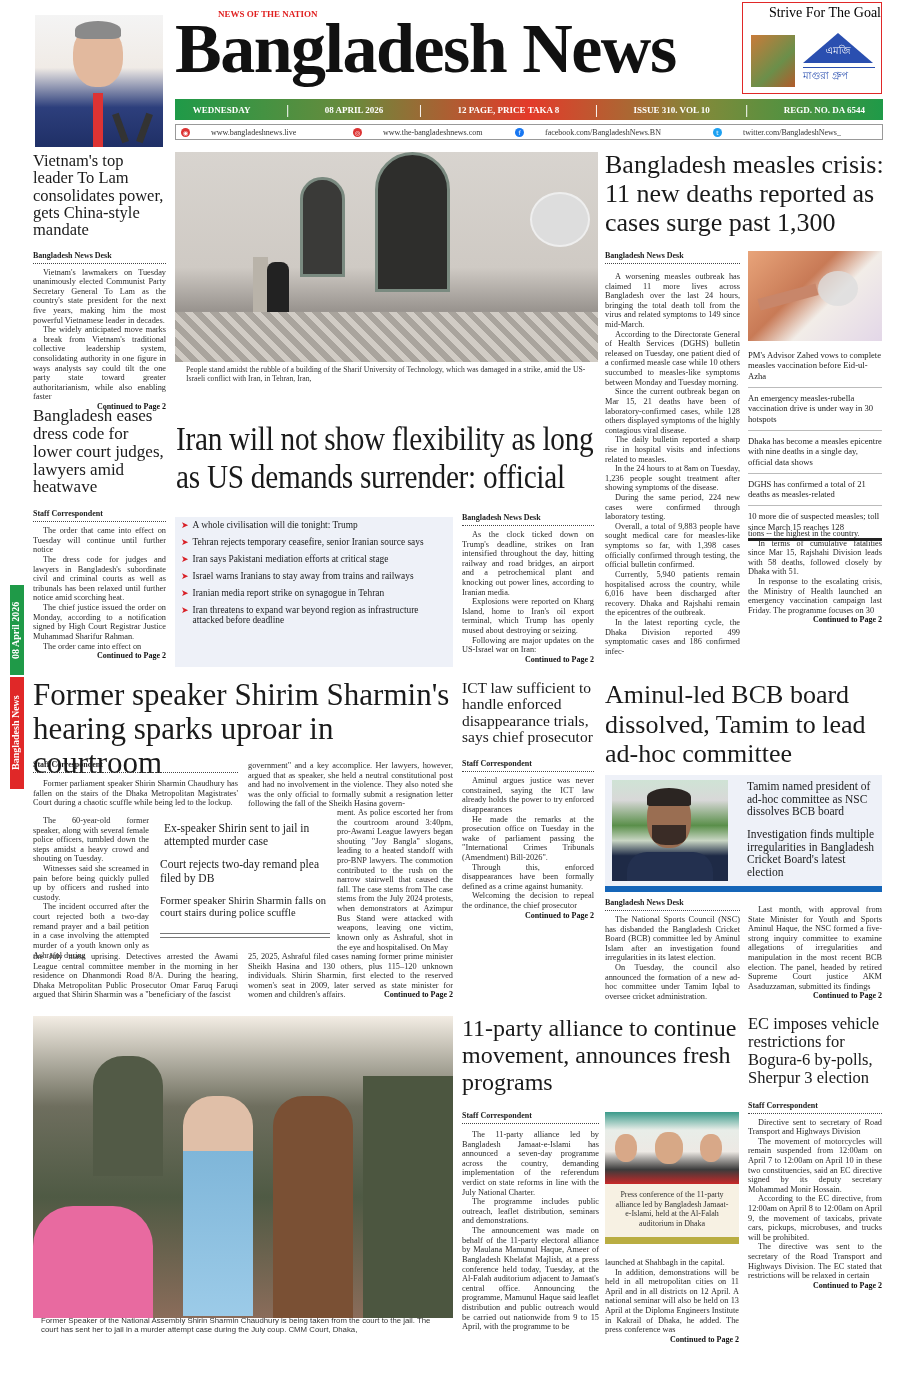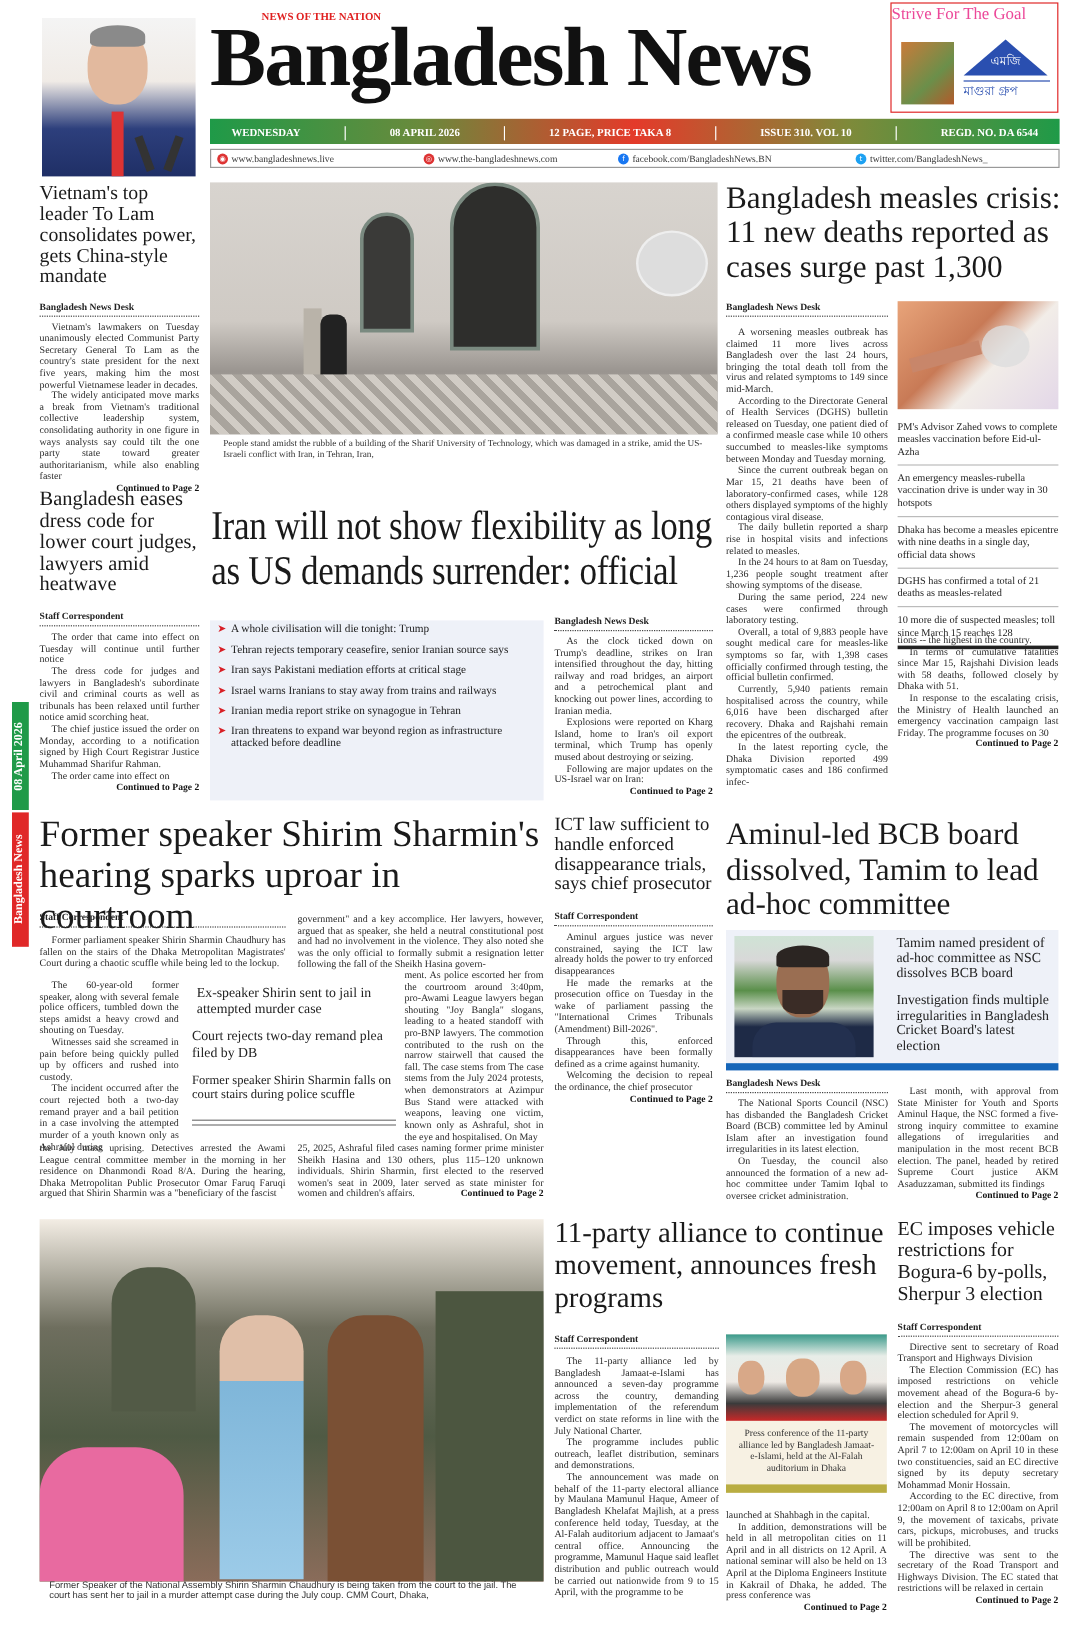--- a/index.html
+++ b/index.html
@@ -9,21 +9,21 @@
 .head{font-family:"Liberation Serif",serif;color:#1a1a1a;line-height:1.05}
 .byline{font-family:"Liberation Serif",serif;font-weight:bold;font-size:8px;color:#222;border-bottom:1px dotted #444;padding-bottom:3px;margin-bottom:4px}
 .body{font-family:"Liberation Serif",serif;font-size:8.3px;line-height:1.16;text-align:justify;color:#2a2a2a}
 .body p{text-indent:10px}
 .cont{font-family:"Liberation Serif",serif;font-weight:bold;font-size:8px;text-align:right;display:block;color:#111}
 .masthead{position:absolute;left:175px;top:14px;font-family:"Liberation Serif",serif;font-weight:bold;font-size:70px;letter-spacing:-1.5px;color:#111;line-height:1}
 .tagline{position:absolute;left:218px;top:9px;font-family:"Liberation Serif",serif;font-weight:bold;font-size:9px;color:#e02020}
 .infobar{position:absolute;left:175px;top:99px;width:708px;height:21px;background:linear-gradient(90deg,#1f9a48 0%,#6a8a3c 25%,#e43a2a 50%,#7f8a3a 75%,#1f9a48 100%);display:flex;align-items:center;justify-content:space-around;color:#fff;font-family:"Liberation Serif",serif;font-weight:bold;font-size:9px}
 .infobar .sep{font-size:13px}
 .linkbar{position:absolute;left:175px;top:124px;width:708px;height:16px;border:1px solid #999;display:flex;align-items:center;font-family:"Liberation Serif",serif;font-size:8px;color:#333}
-.linkbar .lk{display:flex;align-items:flex-start;gap:3px;padding-left:5px}
+.linkbar .lk{display:flex;align-items:flex-start;gap:21px;padding-left:5px}
 .ico{display:inline-block;width:9px;height:9px;border-radius:50%;font-size:6px;color:#fff;text-align:center;line-height:9px;font-family:"DejaVu Sans",sans-serif}
 .adbox{position:absolute;left:742px;top:2px;width:140px;height:92px;border:1.5px solid #e02828;background:#fff}
 .bullets{position:absolute;left:175px;top:517px;width:278px;height:150px;background:#eef1f8;padding:3px 6px}
 .bullets li{list-style:none;font-family:"Liberation Serif",serif;font-size:9.4px;margin-bottom:7px;display:flex;gap:4px;color:#222}
 .bullets li .arr{color:#d81f26;font-family:"DejaVu Sans",sans-serif;font-size:9px}
 .sidebar-item{font-family:"Liberation Serif",serif;font-size:8.6px;color:#222;padding:5px 0 6px;border-bottom:1px solid #bbb;line-height:1.2}
 .vtab{position:absolute;left:10px;writing-mode:vertical-rl;transform:rotate(180deg);color:#fff;font-family:"Liberation Serif",serif;font-weight:bold;font-size:10px;text-align:center}
 .pullq{font-family:"Liberation Serif",serif;font-size:11.5px;color:#222;line-height:1.15;margin-bottom:10px}
 </style>
 </head>
@@ -34,21 +34,21 @@
   <div style="position:absolute;left:40px;top:6px;width:46px;height:18px;border-radius:50% 50% 20% 20%;background:#8a8a8a"></div>
   <div style="position:absolute;left:58px;top:78px;width:10px;height:54px;background:#d33"></div>
   <div style="position:absolute;left:82px;top:98px;width:7px;height:30px;background:#333;transform:rotate(-20deg)"></div>
   <div style="position:absolute;left:106px;top:98px;width:7px;height:30px;background:#333;transform:rotate(20deg)"></div>
 </div>
 
 <div class="tagline">NEWS OF THE NATION</div>
 <div class="masthead">Bangladesh News</div>
 
 <div class="adbox">
-  <div style="font-family:'Liberation Serif',serif;color:#ec4899;font-size:14px;text-align:left;margin-top:2px">Strive For The Goal</div>
+  <div style="font-family:'Liberation Serif',serif;color:#000000;font-size:14px;text-align:right;margin-top:2px">Strive For The Goal</div>
   <div style="position:absolute;left:8px;top:32px;width:44px;height:52px;background:linear-gradient(135deg,#c97b3a,#6b8f4a 60%,#b35a2a)"></div>
   <div style="position:absolute;left:60px;top:30px;width:0;height:0;border-left:35px solid transparent;border-right:35px solid transparent;border-bottom:30px solid #2a4fb0"></div>
   <div style="position:absolute;left:60px;top:40px;width:70px;text-align:center;color:#fff;font-size:10px;font-family:'DejaVu Sans',sans-serif">এমজি</div>
   <div style="position:absolute;left:60px;top:64px;width:72px;color:#2a4fb0;font-size:10px;font-family:'DejaVu Sans',sans-serif;border-top:1.5px solid #2a4fb0">মাগুরা গ্রুপ</div>
 </div>
 
 <div class="infobar">
   <span>WEDNESDAY</span>
     <span class="sep">|</span>
   <span>08 APRIL 2026</span>
@@ -291,19 +291,18 @@
     <p>In addition, demonstrations will be held in all metropolitan cities on 11 April and in all districts on 12 April. A national seminar will also be held on 13 April at the Diploma Engineers Institute in Kakrail of Dhaka, he added. The press conference was</p>
   </div>
   <span class="cont">Continued to Page 2</span>
 </div>
 
 <div class="abs" style="left:748px;top:1015px;width:134px">
   <div class="head" style="font-size:16.5px;line-height:1.1;margin-bottom:13px">EC imposes vehicle restrictions for Bogura-6 by-polls, Sherpur 3 election</div>
   <div class="byline">Staff Correspondent</div>
   <div class="body">
     <p>Directive sent to secretary of Road Transport and Highways Division</p>
-    <p>The Election Commission (EC) has imposed restrictions on vehicle movement ahead of the Bogura-6 by-election and the Sherpur-3 general election scheduled for April 9.</p>
     <p>The movement of motorcycles will remain suspended from 12:00am on April 7 to 12:00am on April 10 in these two constituencies, said an EC directive signed by its deputy secretary Mohammad Monir Hossain.</p>
     <p>According to the EC directive, from 12:00am on April 8 to 12:00am on April 9, the movement of taxicabs, private cars, pickups, microbuses, and trucks will be prohibited.</p>
     <p>The directive was sent to the secretary of the Road Transport and Highways Division. The EC stated that restrictions will be relaxed in certain</p>
   </div>
   <span class="cont">Continued to Page 2</span>
 </div>
 
 </body></html>

